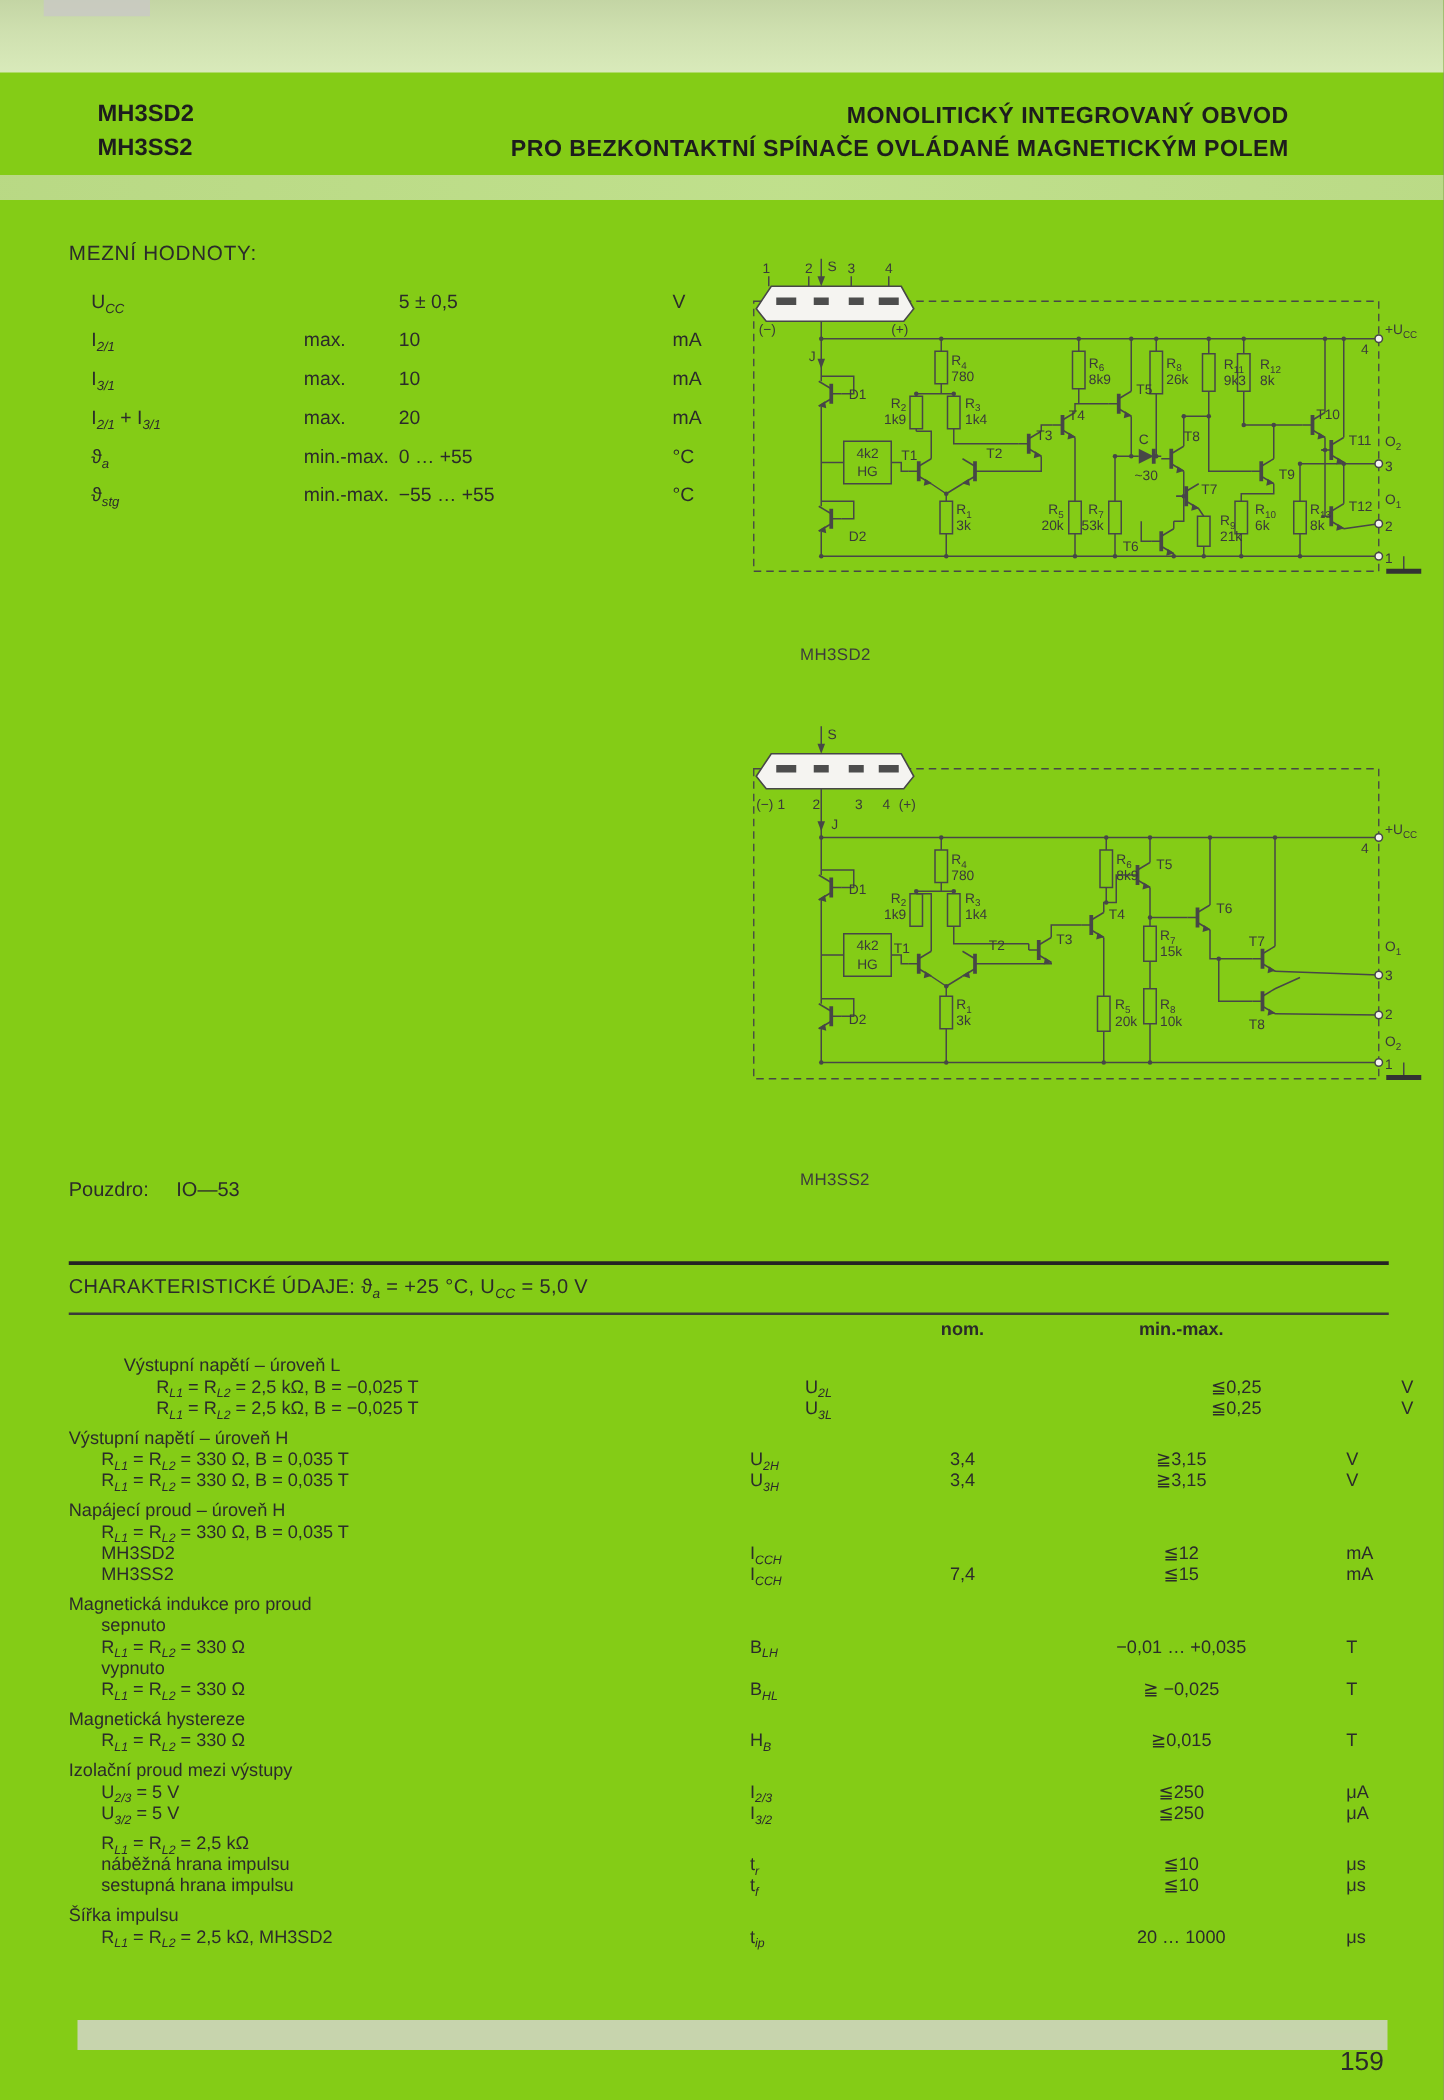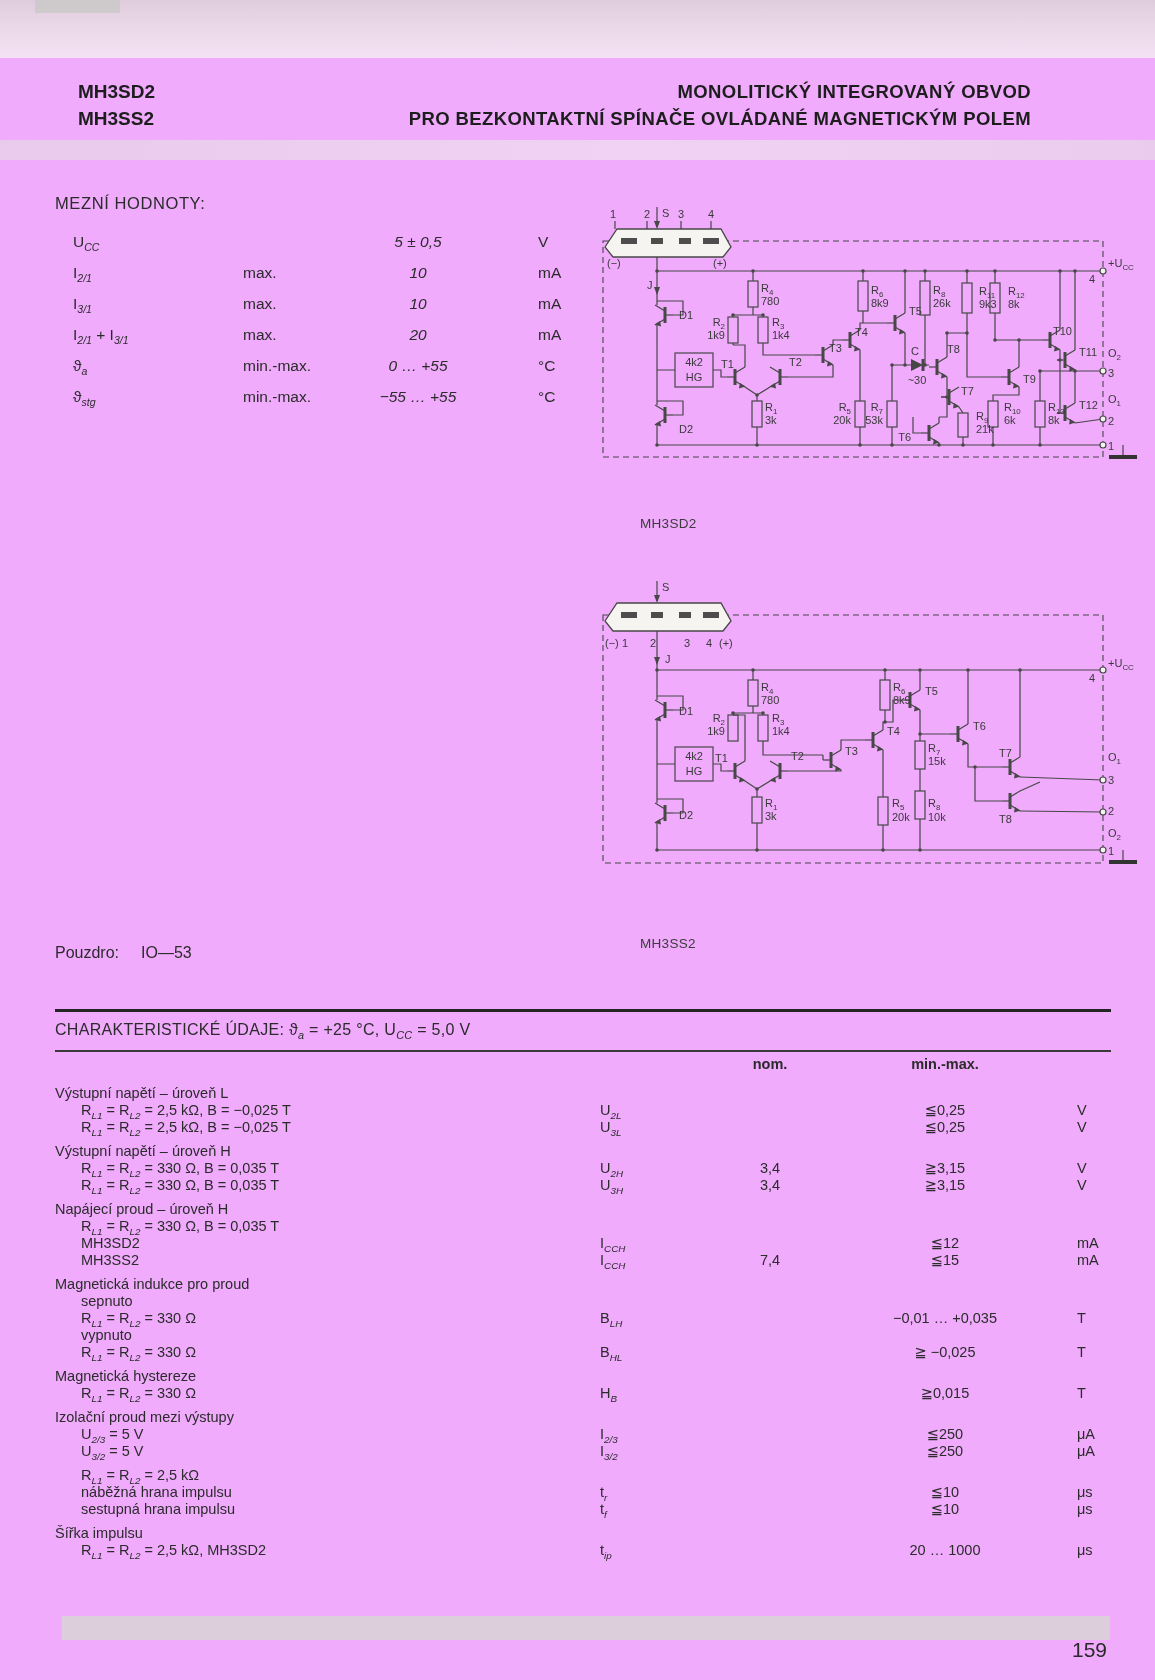--- a/index.html
+++ b/index.html
@@ -1,35 +1,35 @@
 <!DOCTYPE html>
 <html><head>
 <meta charset="utf-8">
 <style>
   html,body{margin:0;padding:0;background:#888;}
-  #page{position:relative;width:1155px;height:1680px;margin:0 auto;background:#f0abfc;
+  #page{position:relative;width:1155px;height:1680px;margin:0 auto;background:#84cc16;
         overflow:hidden;font-family:"Liberation Sans",sans-serif;color:#2b2b2b;}
   
   .band-top{position:absolute;left:0;top:0;width:100%;height:58px;
     background:linear-gradient(180deg,#d9d8d4 0%,#e8e7e3 45%,#f5f4f1 100%);opacity:.75;}
   .smudge{position:absolute;left:35px;top:0;width:85px;height:13px;background:#c9c8c5;opacity:.8;}
   .streak{position:absolute;left:0;top:140px;width:100%;height:20px;
     background:linear-gradient(90deg,#e4e3df,#f1f0ed 55%,#e7e6e2);opacity:.55;}
   .band-bottom{position:absolute;left:62px;top:1616px;width:1048px;height:24px;background:#d8d7d3;opacity:.8;filter:blur(.5px);}
   
   .hdr-parts{position:absolute;left:78px;top:78px;font-weight:bold;font-size:19px;line-height:27px;color:#1d1d1d;}
   .hdr-title{position:absolute;right:124px;top:78px;width:770px;text-align:right;font-weight:bold;
     font-size:18.5px;line-height:27px;letter-spacing:.4px;color:#1d1d1d;}
   
   .limits-head{position:absolute;left:55px;top:194px;font-size:16.5px;letter-spacing:.6px;}
   .limits{position:absolute;left:55px;top:226px;width:545px;margin-left:18px;}
   .lrow{position:relative;height:31px;line-height:31px;font-size:15.5px;white-space:nowrap;}
   .l-sym{position:absolute;left:0;}
   .l-qual{position:absolute;left:170px;}
-  .l-val{position:absolute;left:260px;width:170px;text-align:center;font-style:italic;}
+  .l-val{position:absolute;left:246px;width:170px;text-align:left;}
   .l-unit{position:absolute;left:465px;}
   sub{font-size:68%;font-style:italic;}
   
   .sch1{position:absolute;left:595px;top:205px;}
   .sch2{position:absolute;left:595px;top:575px;}
   svg text{font-family:"Liberation Sans",sans-serif;font-size:11px;fill:#3a3a3a;}
   .w{stroke:#474747;stroke-width:1.2;fill:none;}
   .dash{stroke-dasharray:6 4;stroke-width:1.1;}
   .tb{stroke-width:3;}
   .fil{fill:#474747;stroke:none;}
@@ -45,21 +45,21 @@
   .pouzdro .pz-val{margin-left:22px;}
   
   .rule-thick{position:absolute;left:55px;top:1009px;width:1056px;height:3px;background:#242424;}
   .char-head{position:absolute;left:55px;top:1021px;font-size:16px;letter-spacing:.3px;}
   .rule-thin{position:absolute;left:55px;top:1050px;width:1056px;height:2px;background:#3a3a3a;}
   .chartab{position:absolute;left:55px;top:1056px;width:1058px;}
   .chdr{position:relative;height:26px;font-weight:bold;font-size:14.5px;}
   .h-nom{position:absolute;left:660px;width:110px;text-align:center;}
   .h-mm{position:absolute;left:790px;width:200px;text-align:center;}
   .tg{margin-top:7px;}
-  .tg:first-child{margin-top:3px;}
+  .tg:first-child{margin-top:3px;margin-left:44px;}
   .trow{position:relative;height:17px;line-height:17px;font-size:14.5px;white-space:nowrap;}
   .c-lab{display:inline-block;padding-left:26px;text-align:right;}
   .tg-head{padding-left:0;}
   .c-sym{position:absolute;left:545px;}
   .c-nom{position:absolute;left:660px;width:110px;text-align:center;}
   .c-mm{position:absolute;left:790px;width:200px;text-align:center;}
   .c-unit{position:absolute;left:1022px;}
   .pagenum{position:absolute;left:1072px;top:1638px;font-size:21px;color:#2a2a2a;}
 </style>
 </head>

